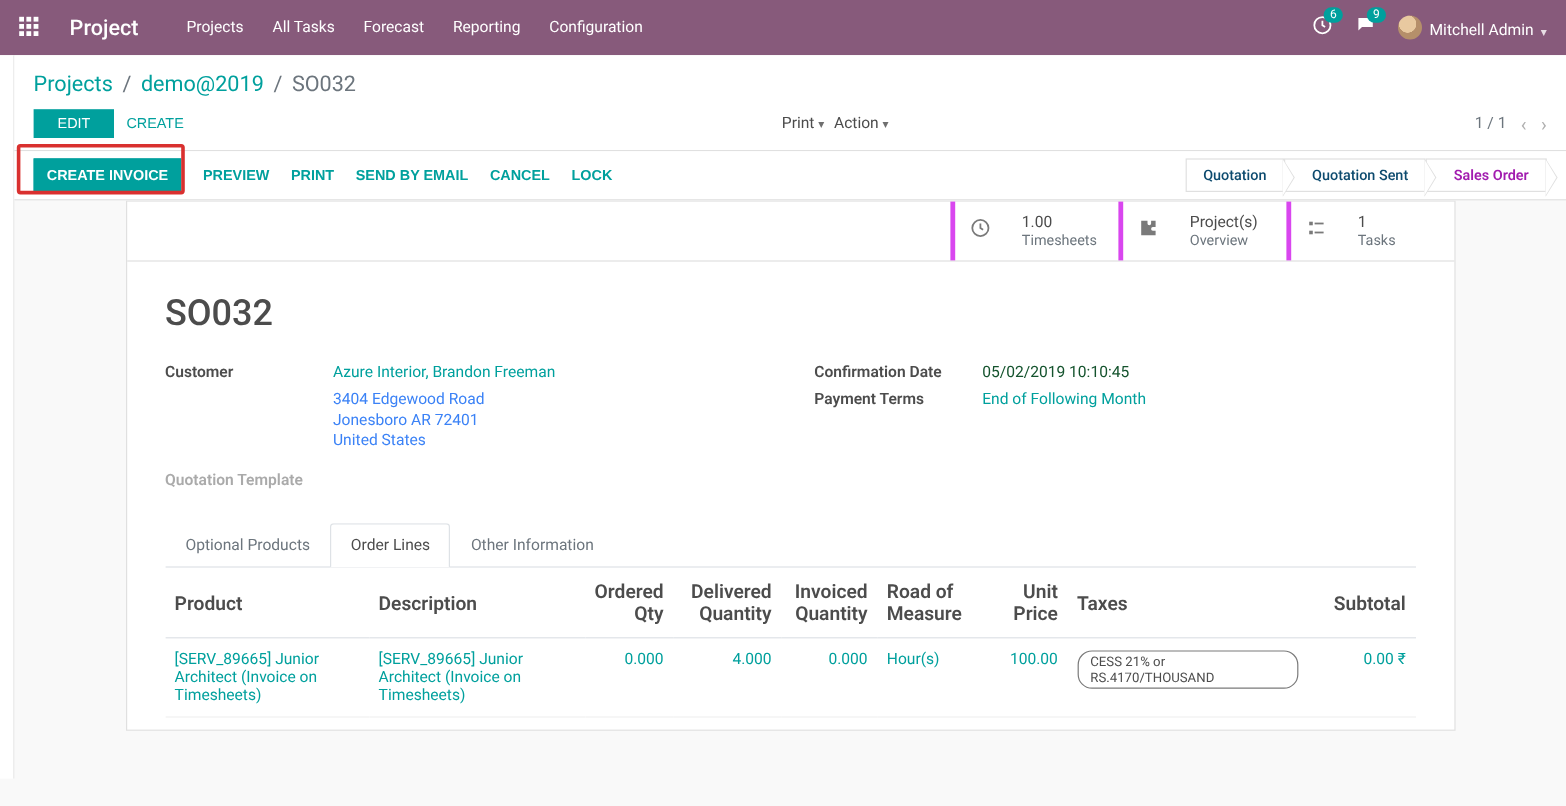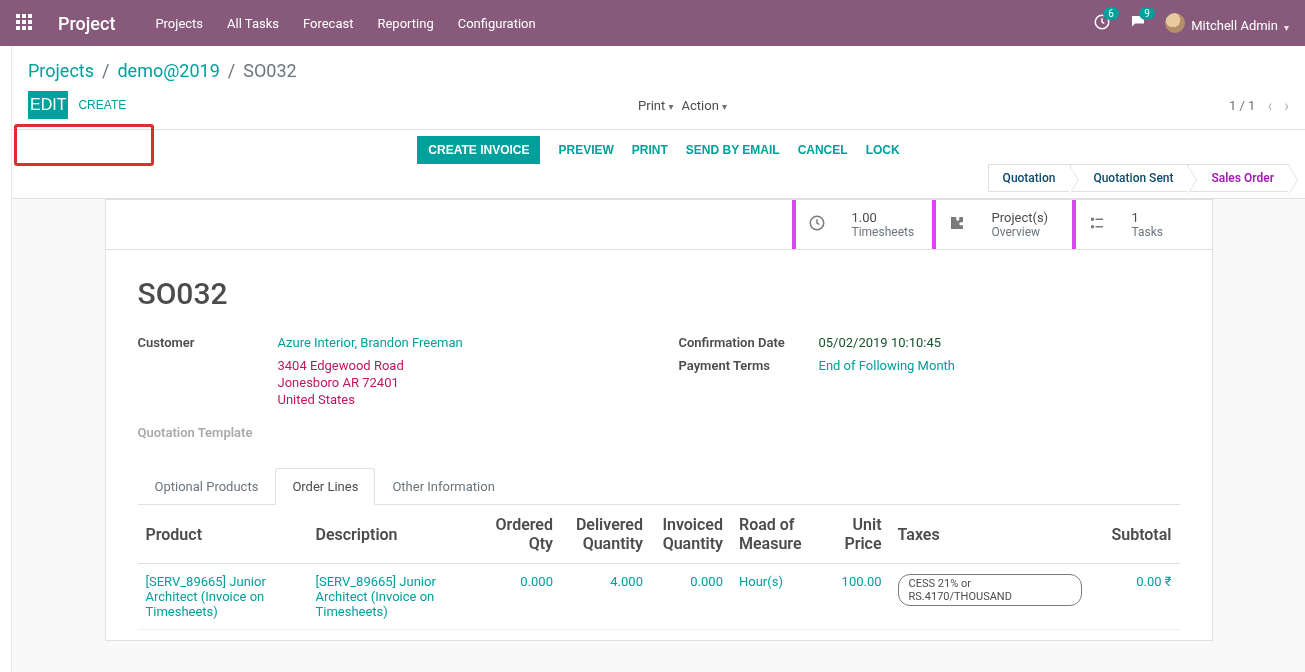--- a/index.html
+++ b/index.html
@@ -16,28 +16,28 @@
 .user-menu { display:flex; align-items:flex-end; gap:6px; cursor:pointer; font-size:13px; }
 .avatar { width:20px; height:20px; border-radius:50%; background: radial-gradient(circle at 40% 35%, #e8c9a0 40%, #b58f6a 42%); }
 .small-caret { font-size:10px; opacity:.8; }
 
 .control-area { background:#fff; border-bottom:1px solid #e0e0e0; padding: 14px 16px 0 16px; }
 .breadcrumb { font-size:18px; color:#6c757d; display:flex; gap:8px; align-items:center; }
 .breadcrumb a { color:#00a09d; text-decoration:none; cursor:pointer; }
 .breadcrumb .sep { color:#6c757d; }
 .bc-current { color:#6c757d; }
 .control-row2 { display:flex; align-items:center; margin-top:10px; padding-bottom:10px; }
-.btn-primary { background:#00a09d; color:#fff; border:none; padding:5px 2px; text-transform:uppercase; font-size:16px; font-weight:500; cursor:pointer; }
+.btn-primary { background:#00a09d; color:#fff; border:none; padding:5px 20px; text-transform:uppercase; font-size:12px; font-weight:500; cursor:pointer; }
 .btn-link { color:#00a09d; background:none; border:none; padding:5px 10px; text-transform:uppercase; font-size:12px; font-weight:500; cursor:pointer; }
 .print-action { margin-left:auto; margin-right:auto; display:flex; gap:8px; color:#4c4c4c;}
 .print-action .dd { cursor:pointer; font-size:13px; }
 .pager { display:flex; align-items:center; gap:12px; color:#6c757d; font-size:13px;}
 .pager .arrow { cursor:pointer; color:#b0b0b0; font-size:16px; }
 
-.statusbar-row { display:flex; align-items:center; border-bottom:1px solid #e0e0e0; background:#fff; padding: 6px 16px; position:relative;flex-direction:column; }
+.statusbar-row { display:flex; align-items:center; border-bottom:1px solid #e0e0e0; background:#fff; padding: 6px 16px; position:relative; }
 .red-box { position:absolute; left:2px; top:-6px; width:140px; height:42px; border:3px solid #d9302f; border-radius:3px; pointer-events:none; }
 .status-btns { display:flex; gap:18px; align-items:center; }
 .btn-teal { background:#00a09d; color:#fff; border:1px solid #00a09d; padding:6px 10px; font-size:12px; font-weight:600; cursor:pointer; text-transform:uppercase;}
 .btn-teal-link { color:#00a09d; background:none; border:none; font-size:12px; font-weight:600; cursor:pointer; text-transform:uppercase; }
 .status-arrows { margin-left:auto; display:flex; align-items:center;}
 .arrow-step { position:relative; padding:6px 14px 6px 22px; font-size:12px; font-weight:500; color:#0c4a6e; background:#fff; border:1px solid #e0e0e0;}
 .arrow-step.first { padding-left:14px;}
 .arrow-step.active { color:#a21caf; font-weight:600;}
 .arrow-step::after { content:""; position:absolute; right:-9px; top:0; width:0; height:0; border-top:15px solid transparent; border-bottom:15px solid transparent; border-left:9px solid #fff; z-index:2;}
 .arrow-step::before { content:""; position:absolute; right:-10px; top:-1px; width:0;height:0; border-top:16px solid transparent; border-bottom:16px solid transparent; border-left:10px solid #e0e0e0; z-index:1;}
@@ -50,21 +50,21 @@
 .stat-btn .txt .v { font-size:13px; color:#4c4c4c;}
 .stat-btn .txt .l { font-size:12px; color:#6c757d;}
 .sheet-body { padding: 26px 32px 10px 32px;}
 h1.so-title { font-size:30px; font-weight:500; color:#4c4c4c; margin-bottom:24px;}
 .two-col { display:flex; gap:40px;}
 .col { flex:1;}
 .field-row { display:flex; margin-bottom:8px; font-size:13px;}
 .field-label { width:140px; font-weight:600; color:#4c4c4c;}
 .field-value { color:#14532d;}
 .link-val { color:#00a09d; cursor:pointer;}
-.addr-line { margin-left:140px; font-size:13px; color:#be185d; margin-bottom:2px;}
+.addr-line { margin-left:140px; font-size:13px; color:#3b82f6; margin-bottom:2px;}
 .qt-label { font-size:13px; font-weight:600; color:#aaa; margin-top:18px;}
 .tabs { display:flex; border-bottom:1px solid #dee2e6; margin-top:28px;}
 .tab { padding:10px 16px; font-size:13px; color:#6c757d; cursor:pointer; border:1px solid transparent; border-bottom:none; margin-bottom:-1px;}
 .tab.active { color:#4c4c4c; border-color:#dee2e6; border-bottom:1px solid #fff; background:#fff; border-radius:3px 3px 0 0;}
 table.lines { width:100%; border-collapse:collapse; margin-top:0;}
 table.lines th { text-align:left; font-size:16px; font-weight:600; color:#4c4c4c; padding:10px 8px; border-bottom:1px solid #dee2e6;}
 table.lines th.right { text-align:right;}
 table.lines td { font-size:13px; padding:10px 8px; vertical-align:top; border-bottom:1px solid #f0f0f0;}
 table.lines td.right { text-align:right;}
 .cell-link { color:#00a09d; cursor:pointer;}

